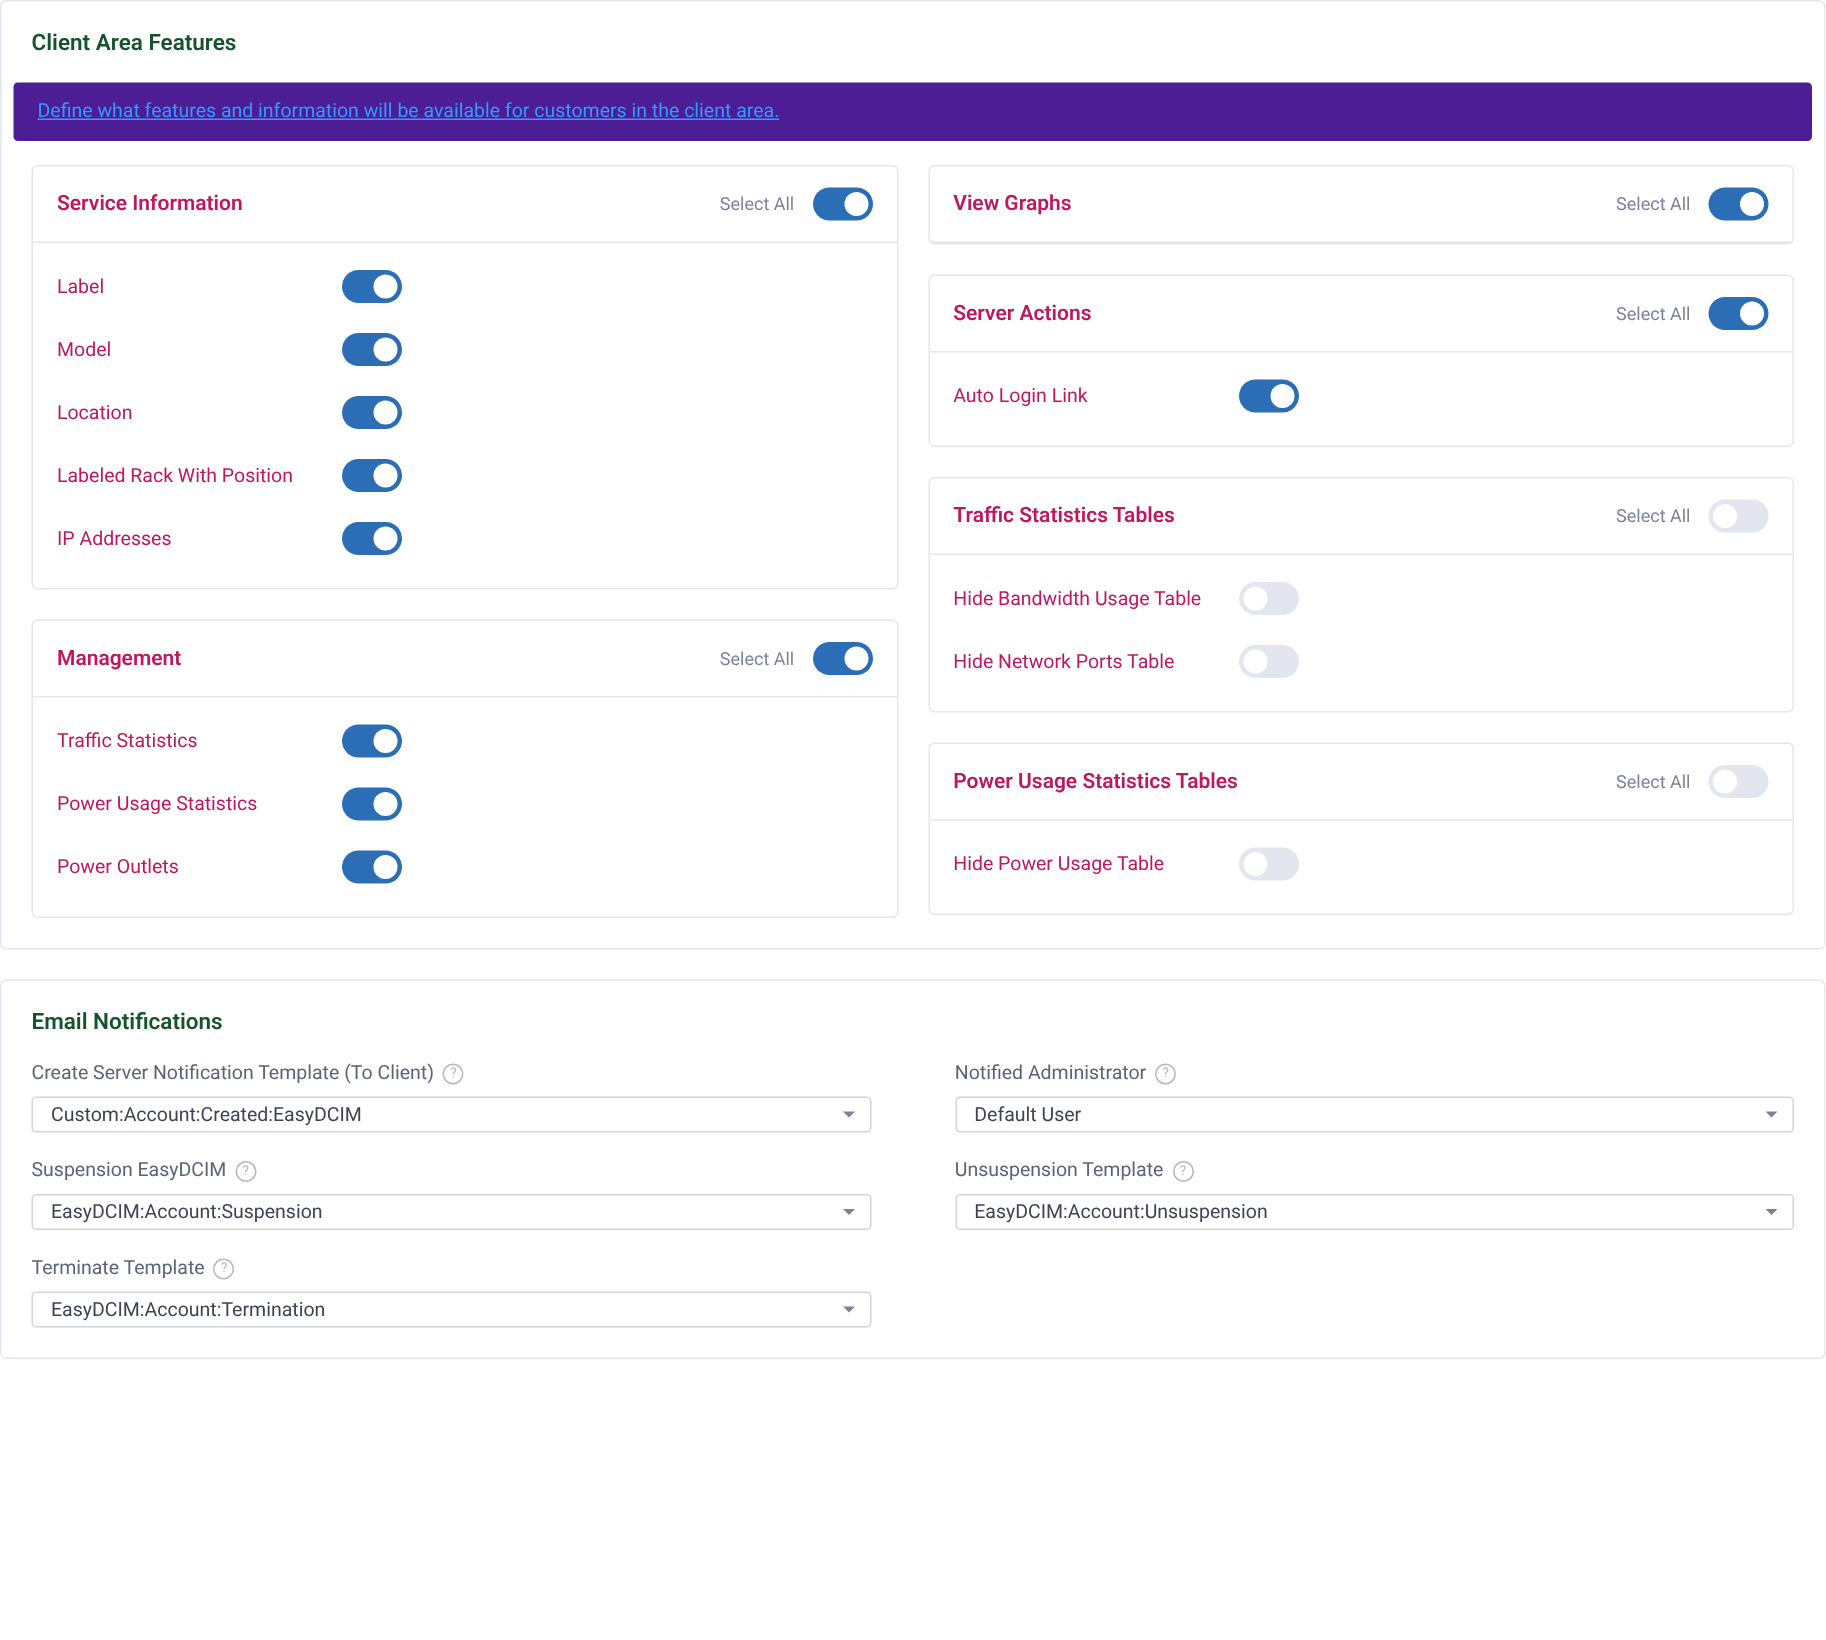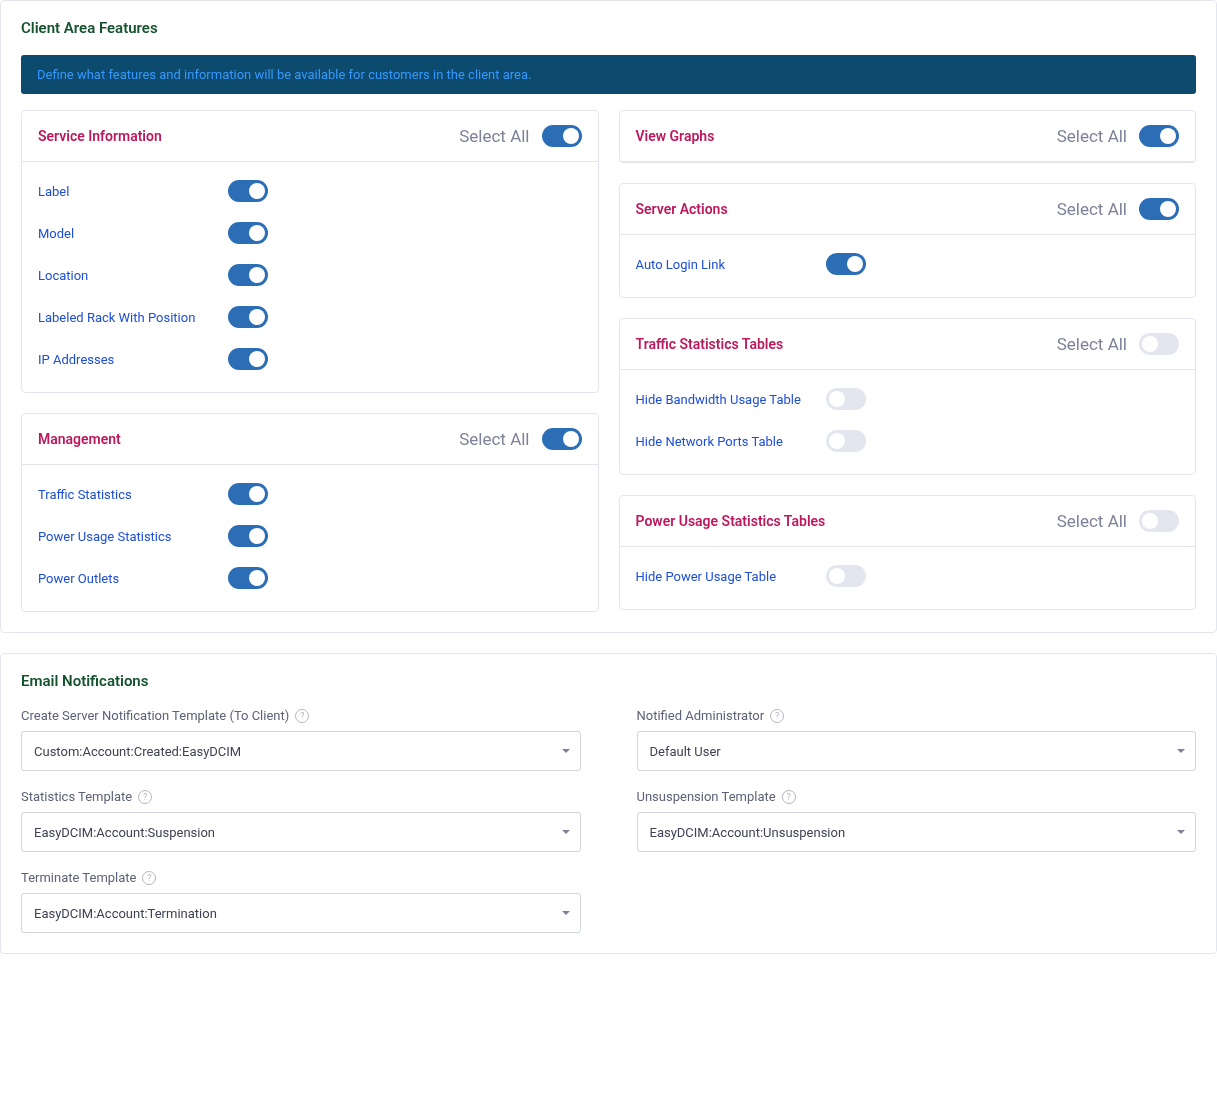--- a/index.html
+++ b/index.html
@@ -20,26 +20,27 @@
   border-radius: 4px;
   margin-bottom: 20px;
 }
 .card-title {
   font-size: 15px;
   font-weight: 600;
   color: #14532d;
   padding: 18px 20px 18px;
 }
 .info-banner {
-  background: #0c4a6e;
+  background: #4c1d95;
   color: #3699ff;
   padding: 12px 16px;
-  margin: 0 20px 16px;
+  margin: 0 8px 16px;
   border-radius: 3px;
   font-size: 13px;
+  text-decoration: underline;
 }
 .columns {
   display: flex;
   gap: 20px;
   padding: 0 20px 20px;
 }
 .column {
   flex: 1;
   display: flex;
   flex-direction: column;
@@ -58,34 +59,34 @@
 }
 .panel-header h3 {
   font-size: 14px;
   font-weight: 600;
   color: #be185d;
 }
 .select-all {
   display: flex;
   align-items: center;
   gap: 12px;
-  font-size: 17px;
+  font-size: 12px;
   color: #7e8299;
 }
 .panel-body {
   padding: 8px 16px 12px;
 }
 .toggle-row {
   display: flex;
   align-items: center;
   padding: 10px 0;
 }
 .toggle-row .label {
   width: 190px;
-  color: #1d4ed8;
+  color: #be185d;
   font-size: 13px;
 }
 .toggle {
   position: relative;
   width: 40px;
   height: 22px;
   background: #e4e6ef;
   border-radius: 11px;
   cursor: pointer;
   flex-shrink: 0;
@@ -134,21 +135,21 @@
   border-radius: 50%;
   font-size: 9px;
   color: #b5b5c3;
   cursor: help;
 }
 .select {
   position: relative;
   border: 1px solid #d1d3e0;
   border-radius: 3px;
   background: #fff;
-  height: 40px;
+  height: 24px;
   display: flex;
   align-items: center;
   padding: 0 32px 0 12px;
   font-size: 13px;
   color: #3f4254;
   cursor: pointer;
 }
 .select .caret {
   position: absolute;
   right: 10px;
@@ -355,21 +356,21 @@
         <span class="help-icon">?</span>
       </label>
       <div class="select">
         <span>Default User</span>
         <span class="caret"></span>
       </div>
     </div>
 
     <div class="form-group">
       <label class="form-label">
-        <span>Statistics Template</span>
+        <span>Suspension EasyDCIM</span>
         <span class="help-icon">?</span>
       </label>
       <div class="select">
         <span>EasyDCIM:Account:Suspension</span>
         <span class="caret"></span>
       </div>
     </div>
 
     <div class="form-group">
       <label class="form-label">

